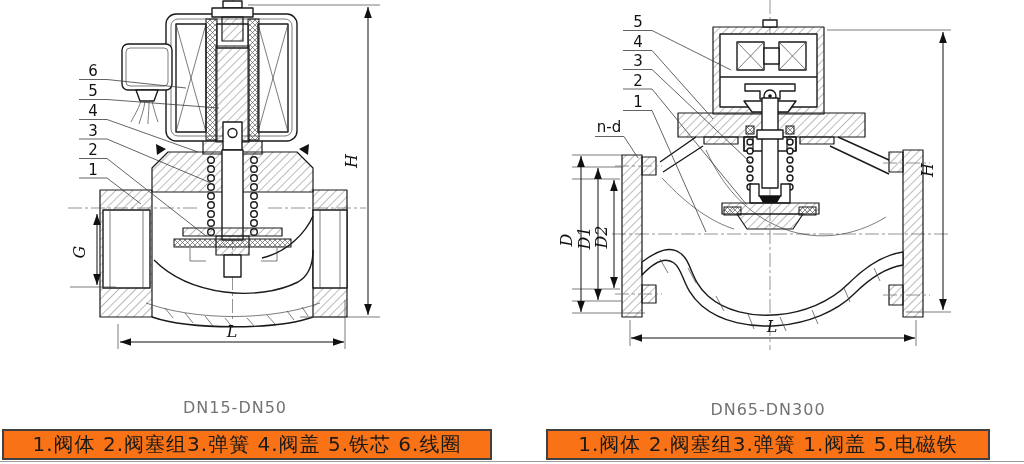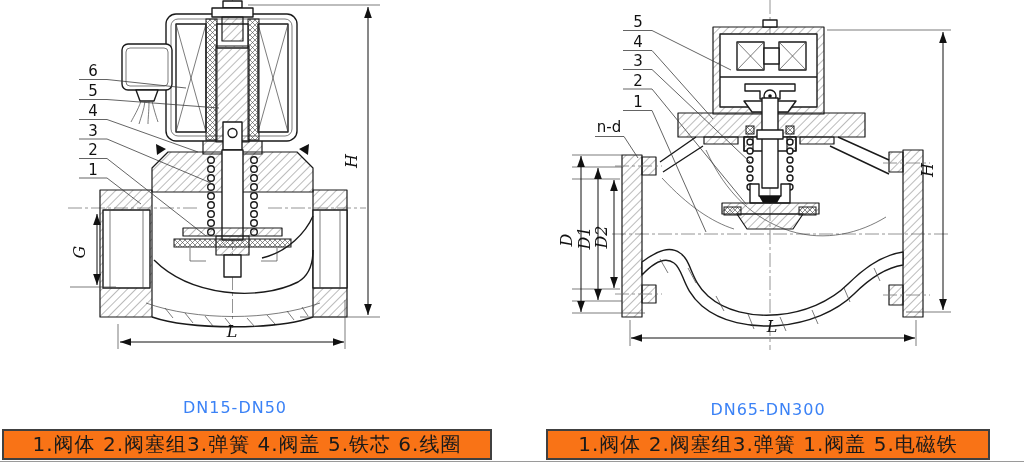--- a/index.html
+++ b/index.html
@@ -1,19 +1,19 @@
 <!DOCTYPE html>
 <html><head>
 <meta charset="utf-8">
 <style>
   html,body{margin:0;padding:0;background:#fff;}
   .stage{position:relative;width:1024px;height:464px;background:#ffffff;overflow:hidden;
          font-family:"DejaVu Sans","Liberation Sans",sans-serif;}
   .stage svg{position:absolute;left:0;top:0;}
-  .caption{position:absolute;text-align:center;font-size:16px;color:#3b82f6;letter-spacing:1px;}
+  .caption{position:absolute;text-align:center;font-size:16px;color:#737373;letter-spacing:1px;}
   .legendbox{position:absolute;height:27px;border:2px solid #404040;display:flex;align-items:center;
              justify-content:center;font-size:20px;color:#1a1a1a;letter-spacing:1px;background:#f97316;}
   .baseline{position:absolute;left:0;top:461px;width:1024px;height:1px;background:#9a9a9a;}
 
   
   .ln{stroke:#1a1a1a;stroke-width:1.4;fill:none;stroke-linejoin:round;}
   .lnf{stroke:#1a1a1a;stroke-width:1.4;fill:#ffffff;stroke-linejoin:round;}
   .hf{stroke:#1a1a1a;stroke-width:1.2;fill:url(#h45);stroke-linejoin:round;}
   .xf{stroke:#1a1a1a;stroke-width:1;fill:url(#xh);}
   .thin{stroke:#444;stroke-width:0.7;fill:none;}

